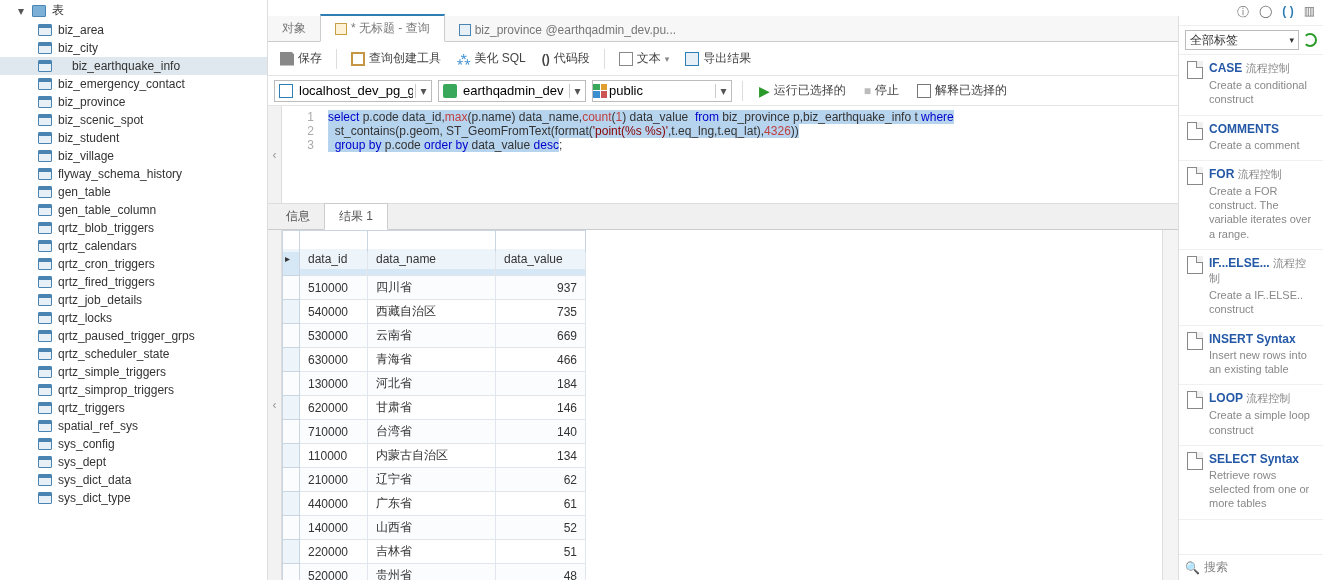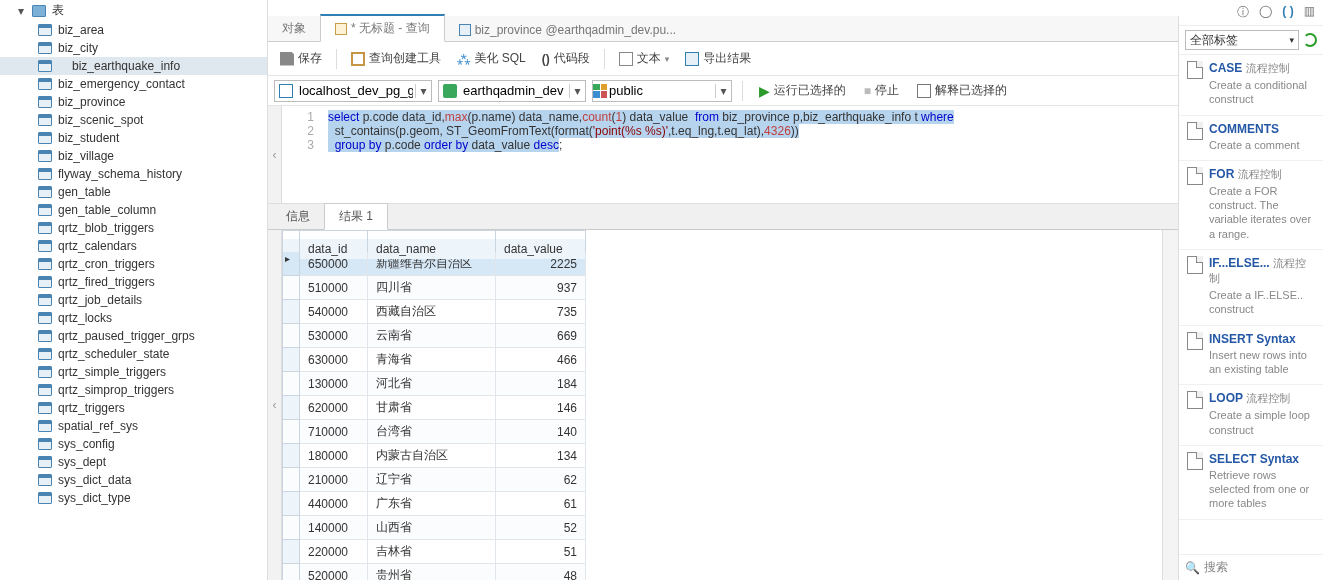--- a/index.html
+++ b/index.html
@@ -52,21 +52,21 @@
   .kw { color: #0000cc; }
   .fn { color: #c04040; }
   .num { color: #c04040; }
   .str { color: #880000; }
   .subtabs { display: flex; align-items: flex-end; height: 26px; background: #f0f0f0; border-bottom: 1px solid #ccc; padding-left: 4px; }
   .subtab { padding: 4px 14px; color: #555; cursor: pointer; }
   .subtab.active { background: #fff; border: 1px solid #ccc; border-bottom: 1px solid #fff; margin-bottom: -1px; }
   .results-wrap { flex: 1; display: flex; min-height: 0; }
   .results { flex: 1; overflow: auto; position: relative; }
   .rtable { border-collapse: collapse; }
-  .rtable th { background: #edf4fa; border: 1px solid #c9d6e2; padding: 3px 8px; text-align: left; font-weight: normal; color: #333; position: sticky; top:8px;}
+  .rtable th { background: #edf4fa; border: 1px solid #c9d6e2; padding: 3px 8px; text-align: left; font-weight: normal; color: #333; position: sticky; top:18px;}
   .rtable td { border: 1px solid #e0e6ec; padding: 3px 8px; }
   .rtable .rowhdr { width: 14px; background: #edf4fa; border: 1px solid #c9d6e2; position:relative;}
   .rtable tr.sel-row td { background: #d6e7f5; }
   .rtable tr.sel-row .rowhdr::after{ content:"▸"; position:absolute; left:2px; top:1px; font-size:10px; color:#333;}
   .rtable tr.alt td { background: #fafcfe; }
   .rtable td.num { text-align: right; color: #333; }
   .vscroll { width: 16px; background: #f4f4f4; border-left: 1px solid #ddd; }
   
   .right { width: 144px; display: flex; flex-direction: column; }
   .right-icons { display: flex; justify-content: flex-end; gap: 10px; padding: 4px 8px; color: #777; border-bottom: 1px solid #eee;}
@@ -364,21 +364,21 @@
                 <td class="num">146</td>
               </tr>
               <tr class="alt">
                 <td class="rowhdr"></td>
                 <td>710000</td>
                 <td>台湾省</td>
                 <td class="num">140</td>
               </tr>
               <tr>
                 <td class="rowhdr"></td>
-                <td>180000</td>
+                <td>110000</td>
                 <td>内蒙古自治区</td>
                 <td class="num">134</td>
               </tr>
               <tr class="alt">
                 <td class="rowhdr"></td>
                 <td>210000</td>
                 <td>辽宁省</td>
                 <td class="num">62</td>
               </tr>
               <tr>

